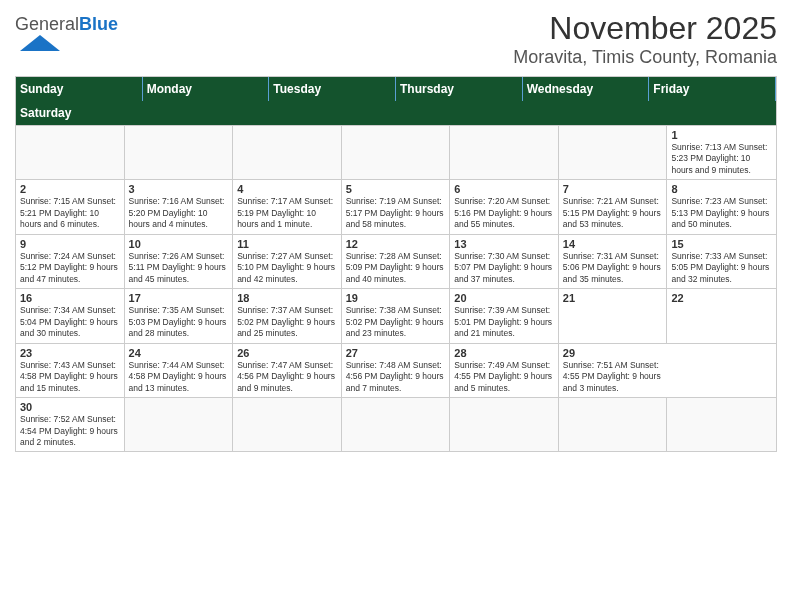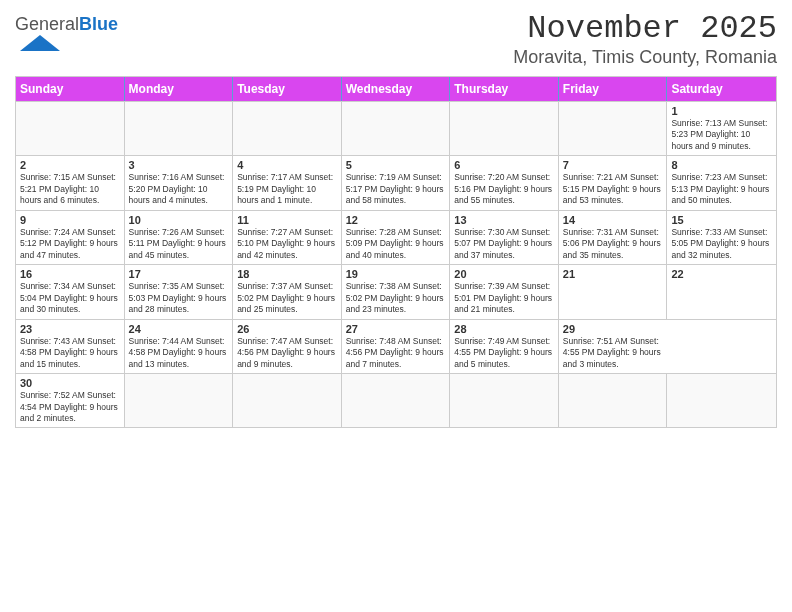--- a/index.html
+++ b/index.html
@@ -28,36 +28,35 @@
       align-items: center;
       margin-top: 5px;
     }
     .title-block {
       text-align: right;
     }
     .month-title {
       font-size: 32px;
       font-weight: normal;
       color: #333;
-      font-family: Liberation Mono, monospace;
     }
     .subtitle {
       font-size: 18px;
       color: #555;
     }
     .calendar {
       flex: 1;
       display: flex;
       flex-direction: column;
       border: 1px solid #ccc;
     }
     .cal-header {
       display: grid;
-      grid-template-columns: repeat(7, 1fr);
-      background: #d946ef;
+      grid-template-columns: repeat(6, 1fr);
+      background: #14532d;
     }
     .cal-header-cell {
       color: #fff;
       font-size: 12px;
       font-weight: bold;
       padding: 5px 4px;
       text-align: left;
       border-right: 1px solid #5a9fd4;
     }
     .cal-header-cell:last-child { border-right: none; }
@@ -114,22 +113,22 @@
       <div class="month-title">November 2025</div>
       <div class="subtitle">Moravita, Timis County, Romania</div>
     </div>
   </div>
 
   <div class="calendar">
     <div class="cal-header" id="cal-header">
         <div class="cal-header-cell">Sunday</div>
         <div class="cal-header-cell">Monday</div>
         <div class="cal-header-cell">Tuesday</div>
+        <div class="cal-header-cell">Thursday</div>
         <div class="cal-header-cell">Wednesday</div>
-        <div class="cal-header-cell">Thursday</div>
         <div class="cal-header-cell">Friday</div>
         <div class="cal-header-cell">Saturday</div>
       </div>
     <div class="cal-body" id="cal-body">
         <div class="cal-row">
           <div class="cal-cell empty"></div>
           <div class="cal-cell empty"></div>
           <div class="cal-cell empty"></div>
           <div class="cal-cell empty"></div>
           <div class="cal-cell empty"></div>

